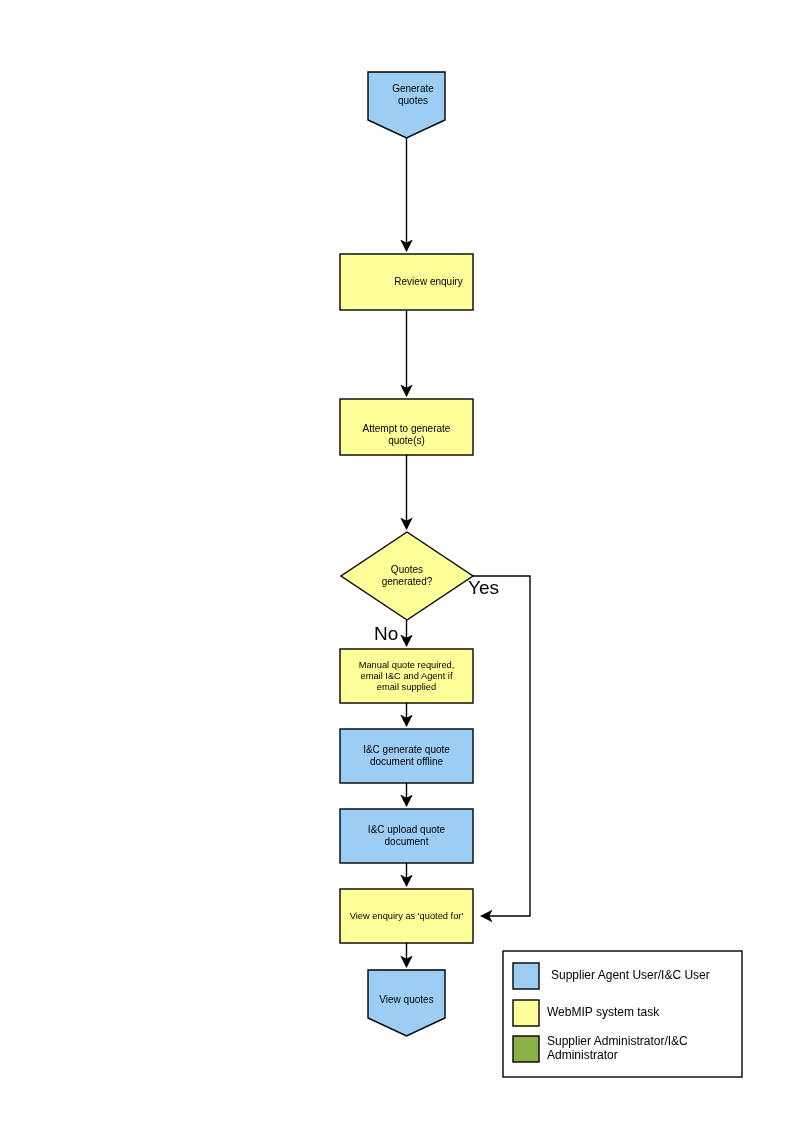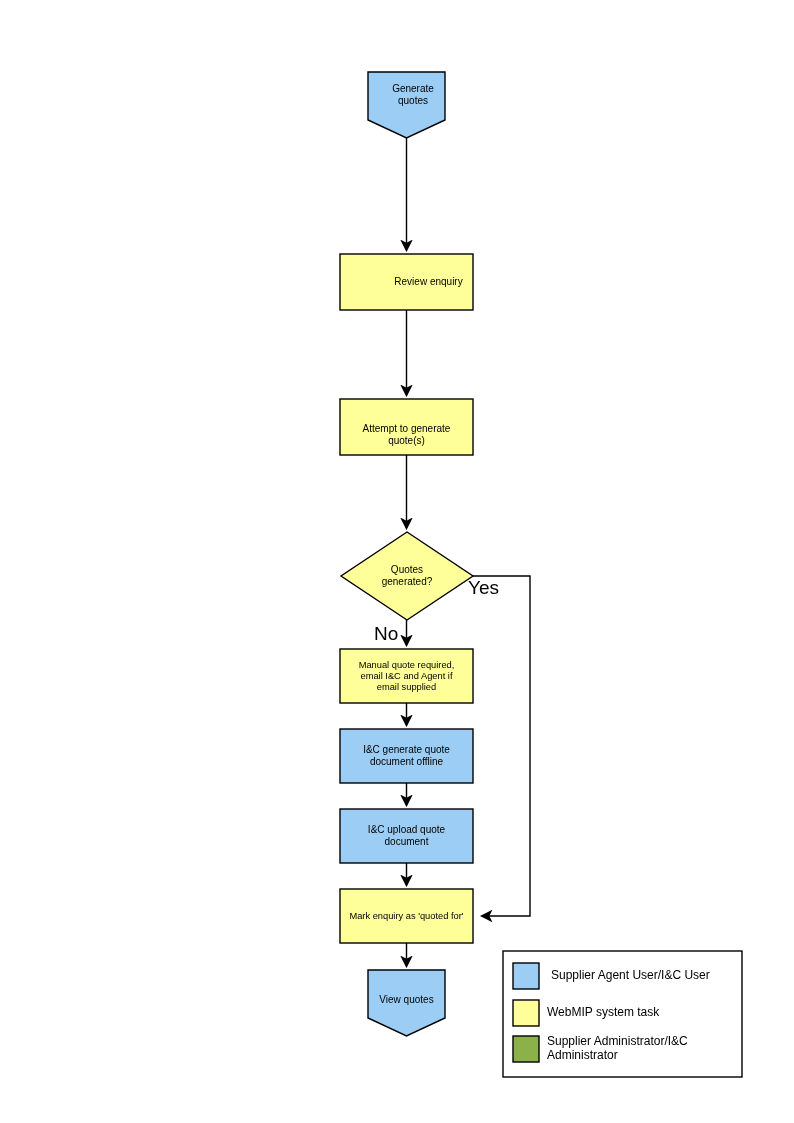--- a/index.html
+++ b/index.html
@@ -119,21 +119,21 @@
 <div class="node-label tiny-label" style="left:340px; top:649px; width:133px; height:54px;text-align:center;">Manual quote required,
 email I&amp;C and Agent if
 email supplied</div>
 
 <div class="node-label" style="left:340px; top:729px; width:133px; height:54px;">I&amp;C generate quote
 document offline</div>
 
 <div class="node-label" style="left:340px; top:809px; width:133px; height:54px;">I&amp;C upload quote
 document</div>
 
-<div class="node-label tiny-label" style="left:338px; top:889px; width:137px; height:54px;">Mark enquiry as 'quoted for'</div>
+<div class="node-label tiny-label" style="left:338px; top:889px; width:137px; height:54px;">View enquiry as 'quoted for'</div>
 
 <div class="node-label" style="left:368px; top:976px; width:77px; height:48px;">View quotes</div>
 
 <div class="edge-label" style="left:468px; top:576px;">Yes</div>
 
 <div class="edge-label" style="left:374px; top:622px;">No</div>
 
 <div class="legend-label" style="left:551px; top:968px; width:190px;">Supplier Agent User/I&amp;C User</div>
 
 <div class="legend-label" style="left:547px; top:1005px; width:190px;">WebMIP system task</div>

